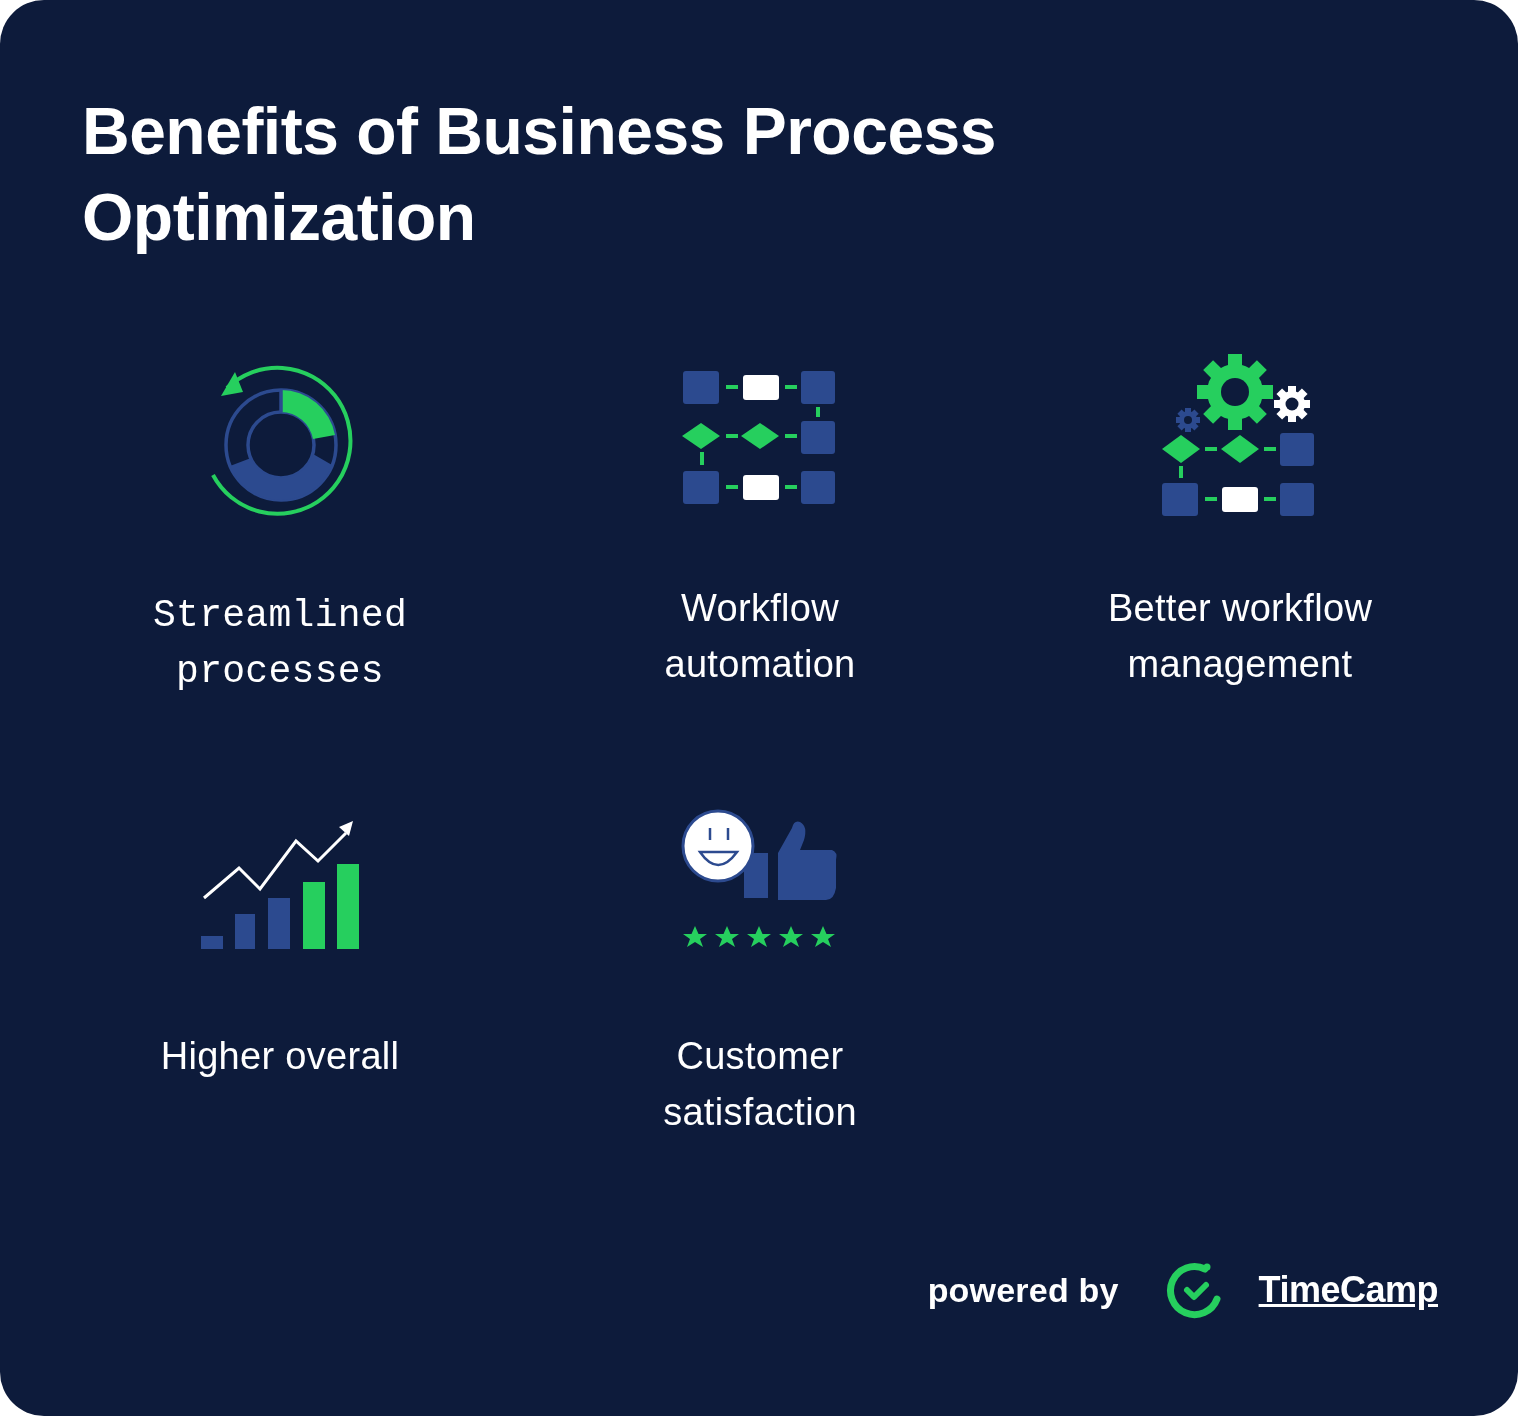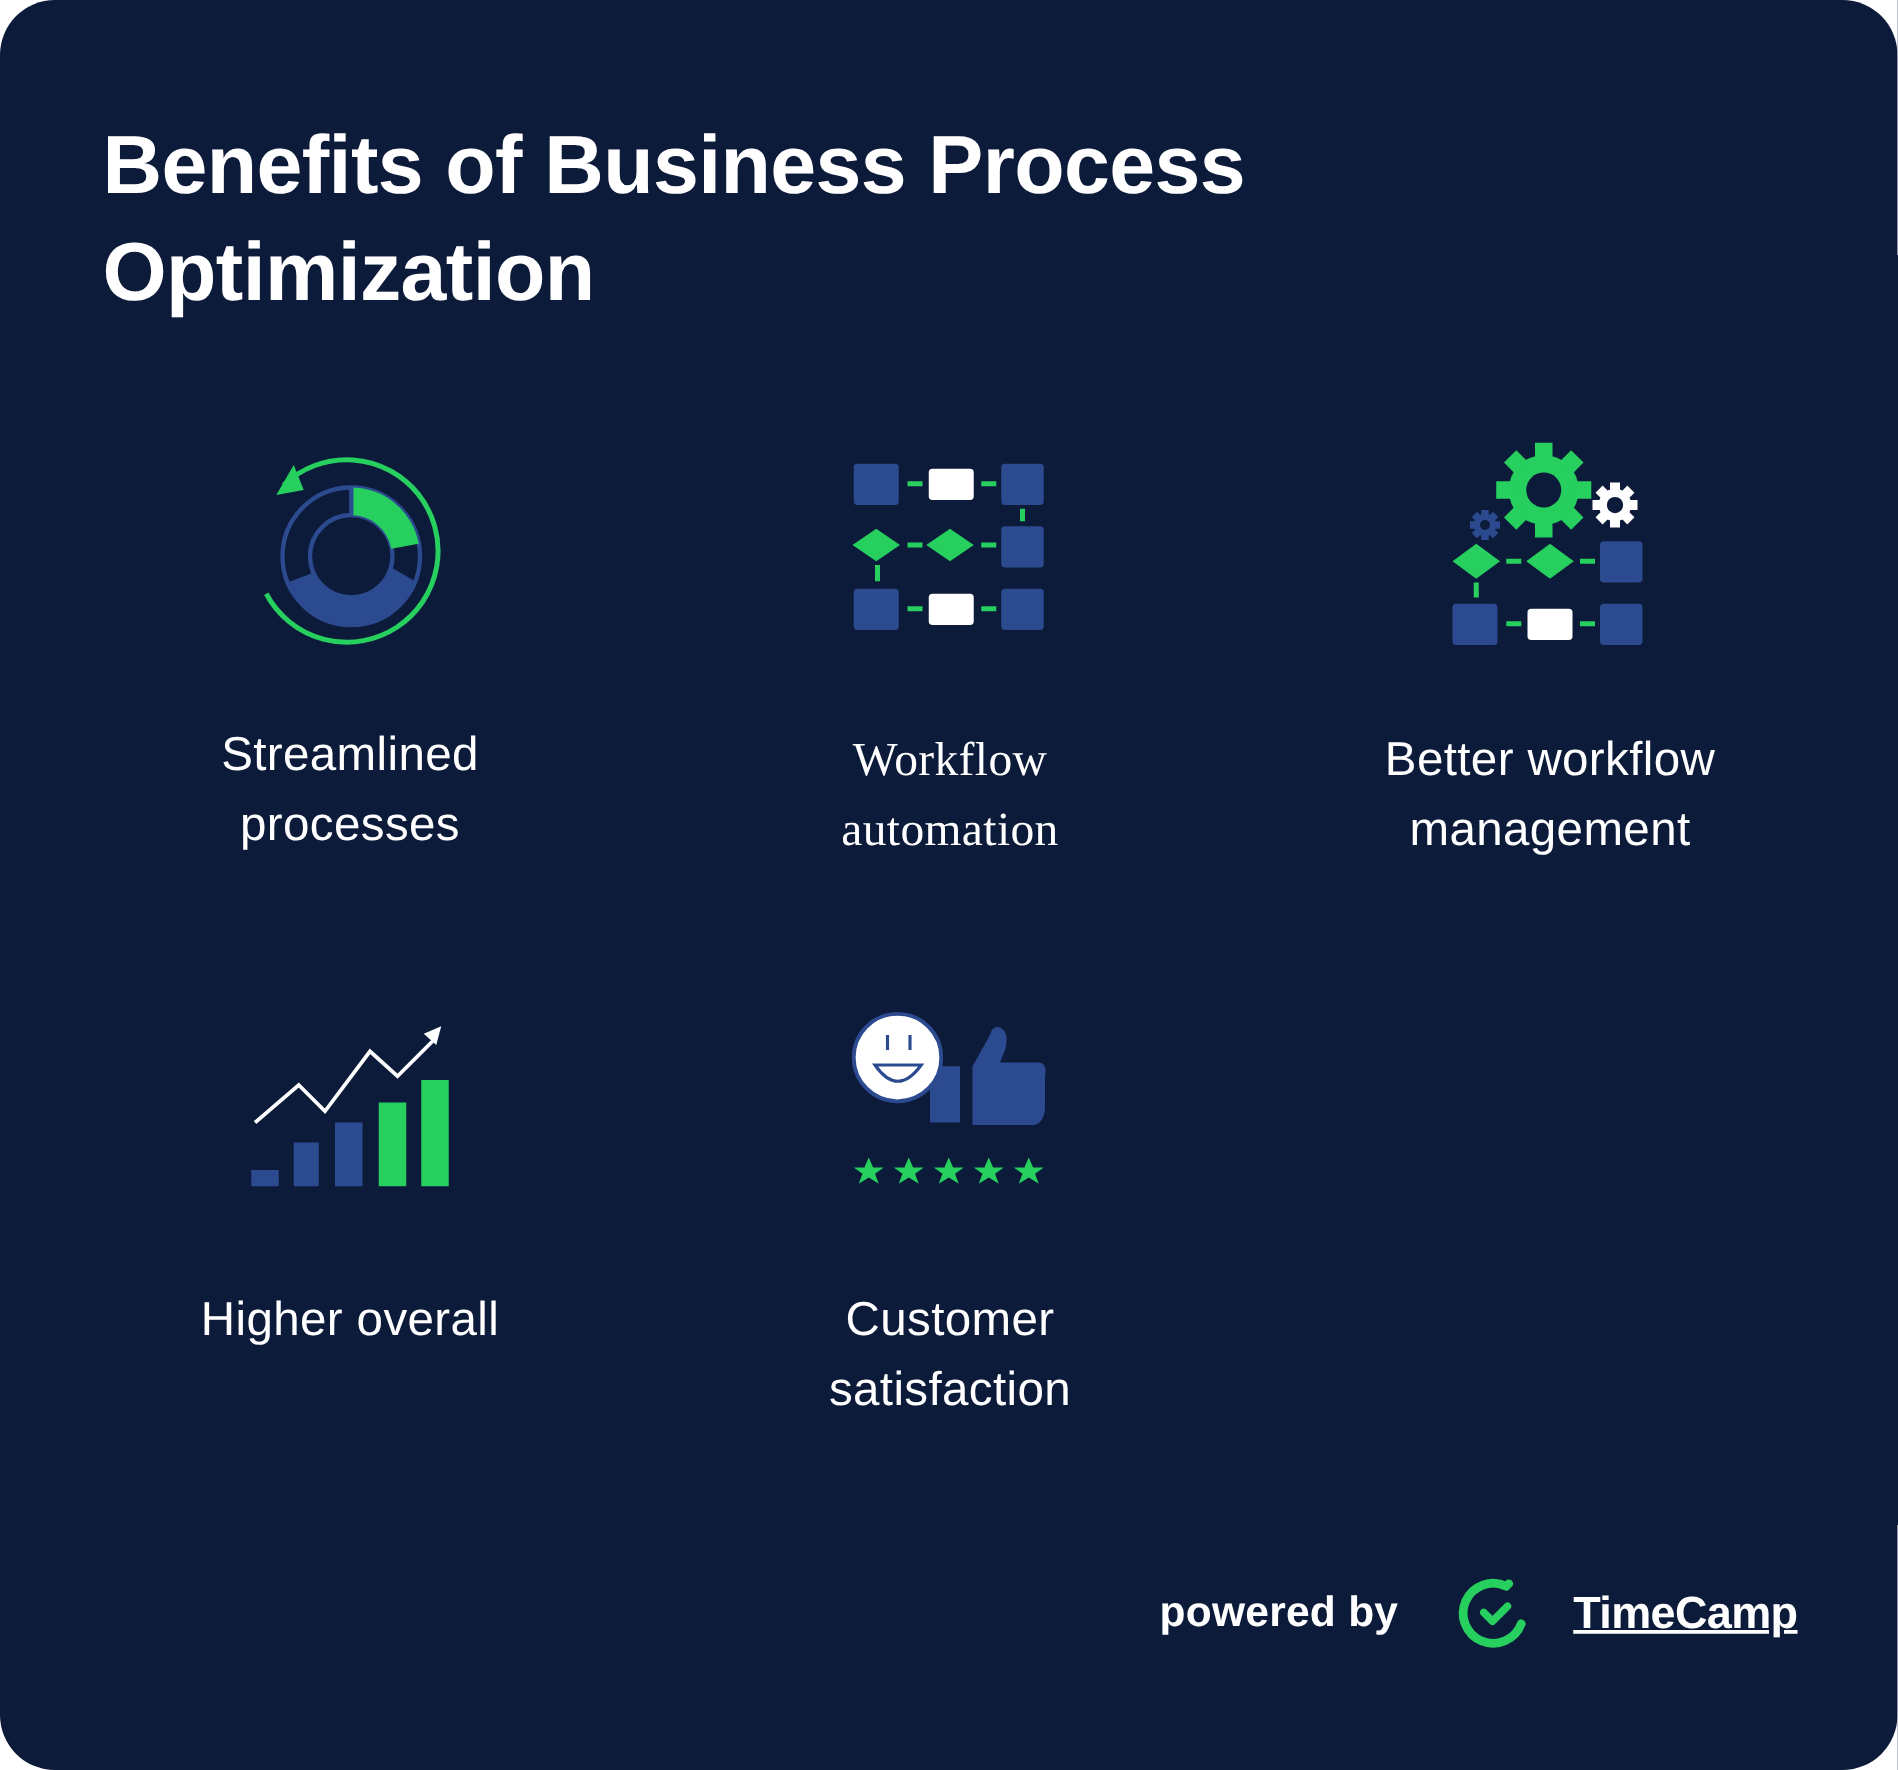--- a/index.html
+++ b/index.html
@@ -46,21 +46,21 @@
 
       <circle cx="76" cy="95" r="55" fill="none" stroke="#2c4a8f" stroke-width="3.5"></circle>
       <circle cx="76" cy="95" r="33" fill="none" stroke="#2c4a8f" stroke-width="3.5"></circle>
 
       <path d="M 76 40 A 55 55 0 0 1 130 85 L 108 89 A 33 33 0 0 0 76 62 Z" fill="#26cf5e"></path>
 
       <path d="M 127 115 A 55 55 0 0 1 25 116 L 46 108 A 33 33 0 0 0 108 104 Z" fill="#2c4a8f"></path>
 
       <line x1="76" y1="40" x2="76" y2="62" stroke="#2c4a8f" stroke-width="3.5"></line>
     </svg>
-    <div class="label" style="top:236px;">
+    <div class="label" style="top:248px;font-family:Liberation Mono, monospace;">
       <span>Streamlined</span><br>
       <span>processes</span>
     </div>
   </div>
 
   <div class="item" style="left:540px; top:340px;">
     <svg class="icon" style="left:142px; top:28px;" width="156" height="140" viewBox="0 0 156 140">
       <g fill="#2c4a8f">
         <rect x="1" y="3" width="36" height="33" rx="3"></rect>
         <rect x="119" y="3" width="34" height="33" rx="3"></rect>
@@ -80,21 +80,21 @@
         <line x1="44" y1="19" x2="56" y2="19"></line>
         <line x1="103" y1="19" x2="115" y2="19"></line>
         <line x1="136" y1="39" x2="136" y2="49"></line>
         <line x1="44" y1="68" x2="56" y2="68"></line>
         <line x1="103" y1="68" x2="115" y2="68"></line>
         <line x1="20" y1="84" x2="20" y2="97"></line>
         <line x1="44" y1="119" x2="56" y2="119"></line>
         <line x1="103" y1="119" x2="115" y2="119"></line>
       </g>
     </svg>
-    <div class="label" style="top:240px;font-family:Liberation Serif, serif;">
+    <div class="label" style="top:240px;">
       <span>Workflow</span><br>
       <span>automation</span>
     </div>
   </div>
 
   <div class="item" style="left:1020px; top:340px;">
     <svg class="icon" style="left:140px; top:14px;" width="160" height="165" viewBox="0 0 160 165">
 
       <g transform="translate(75,38)">
         <g fill="#26cf5e">

